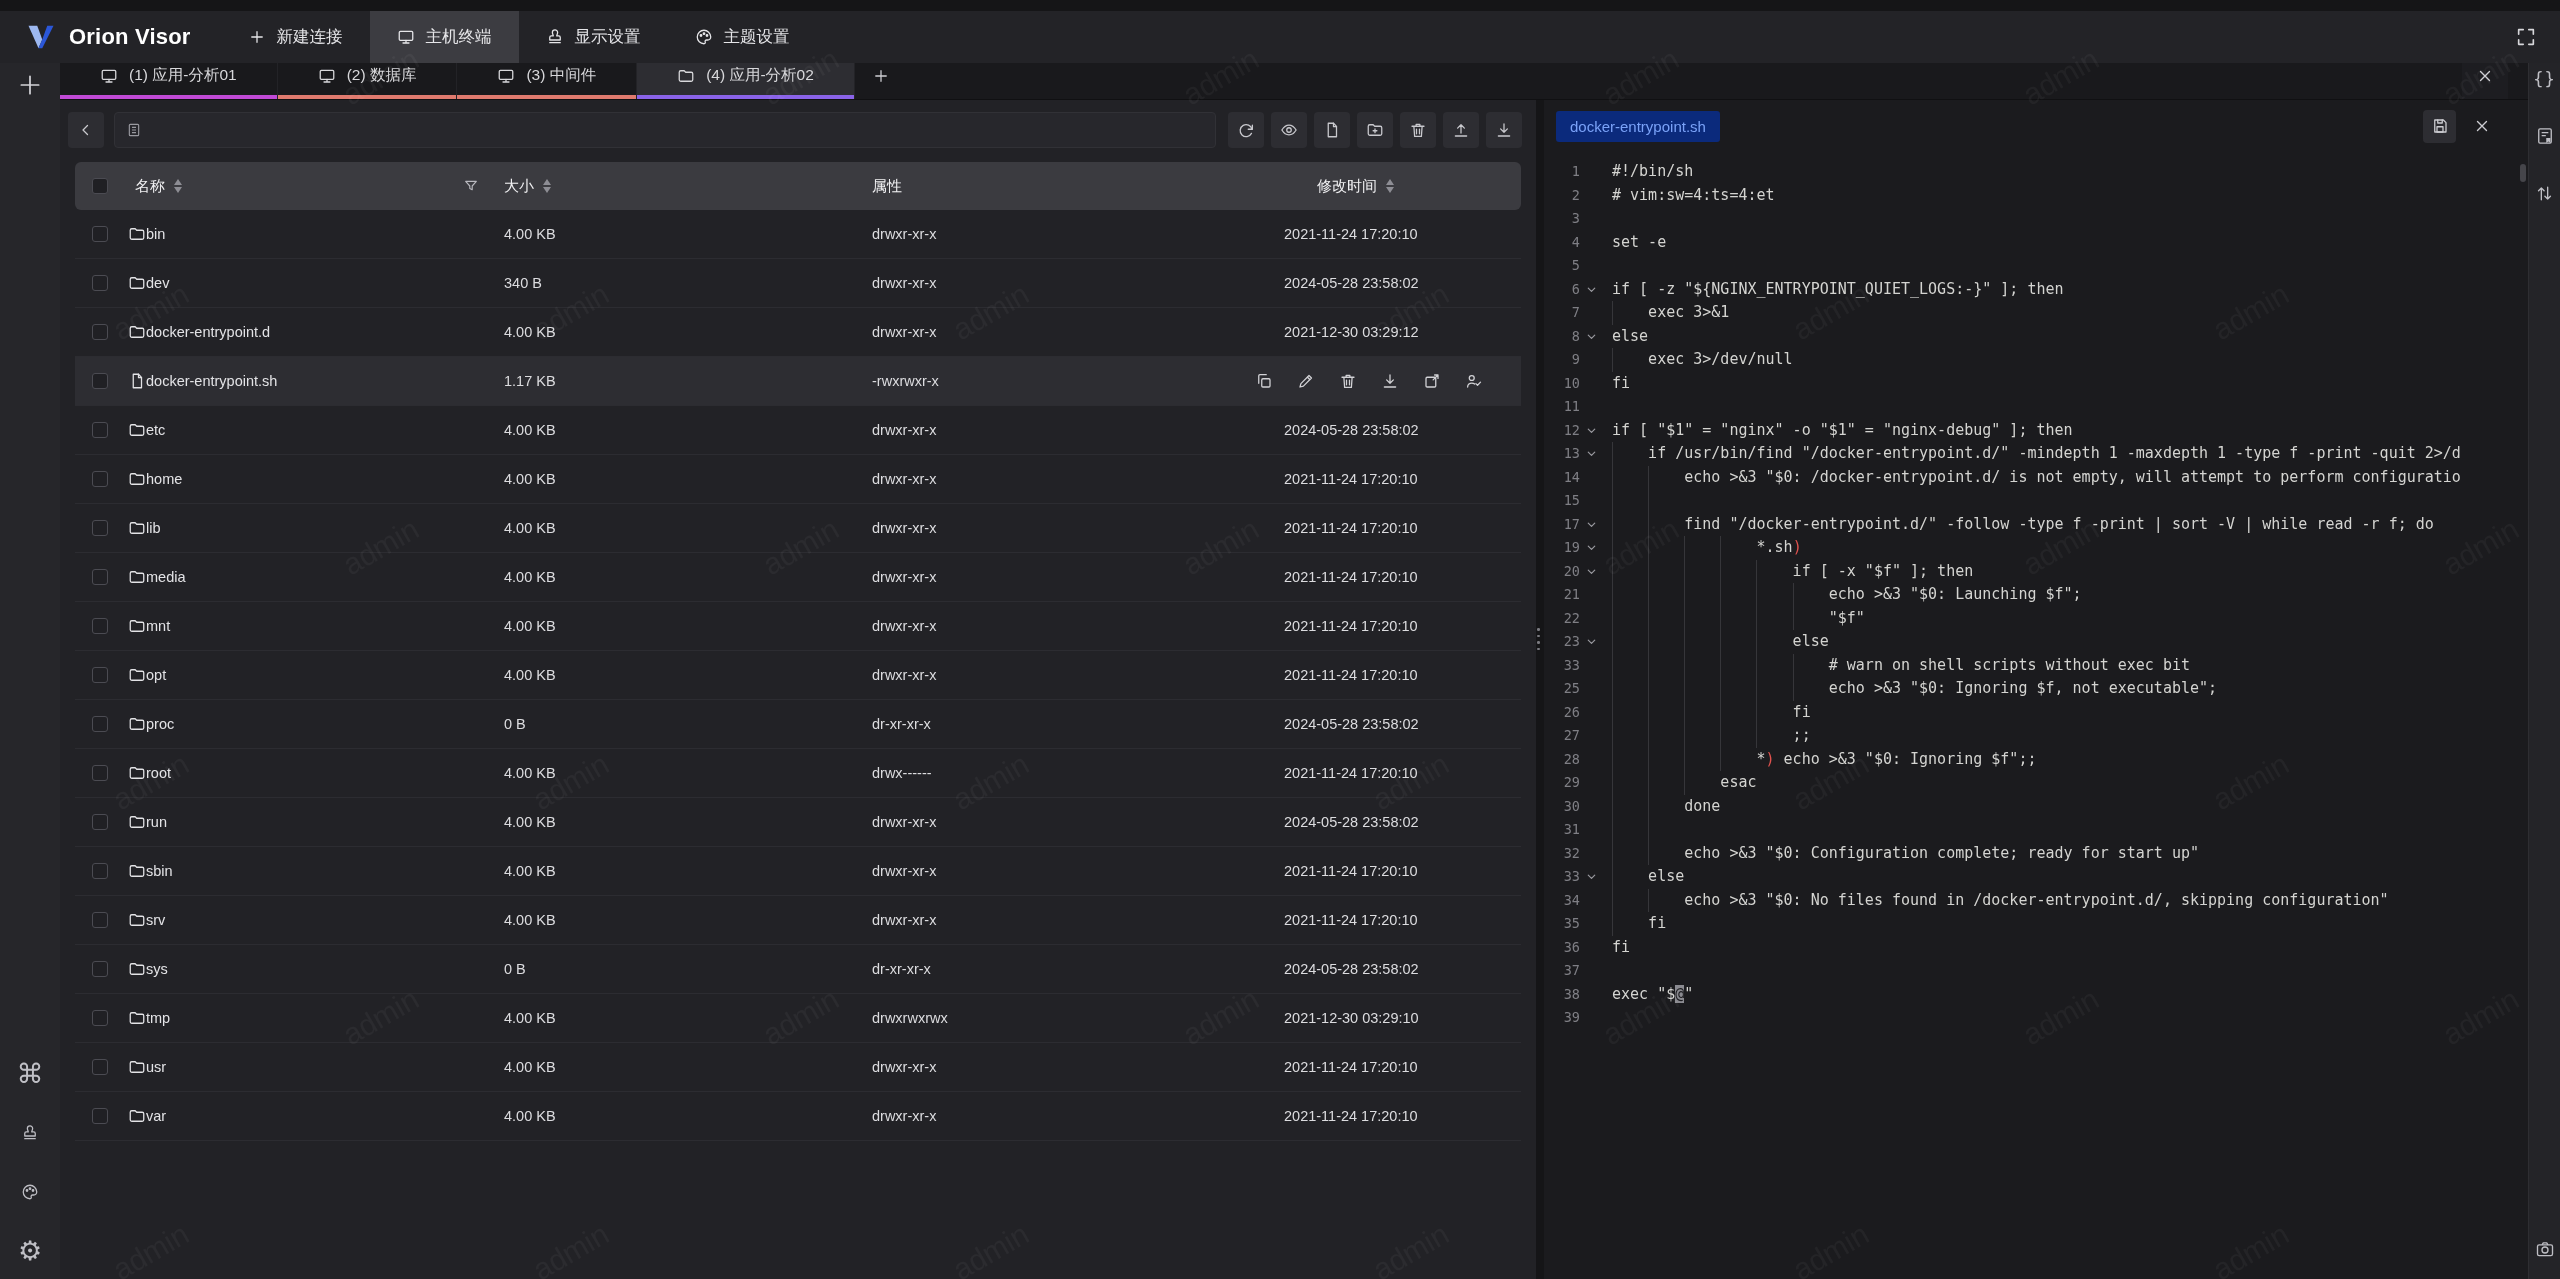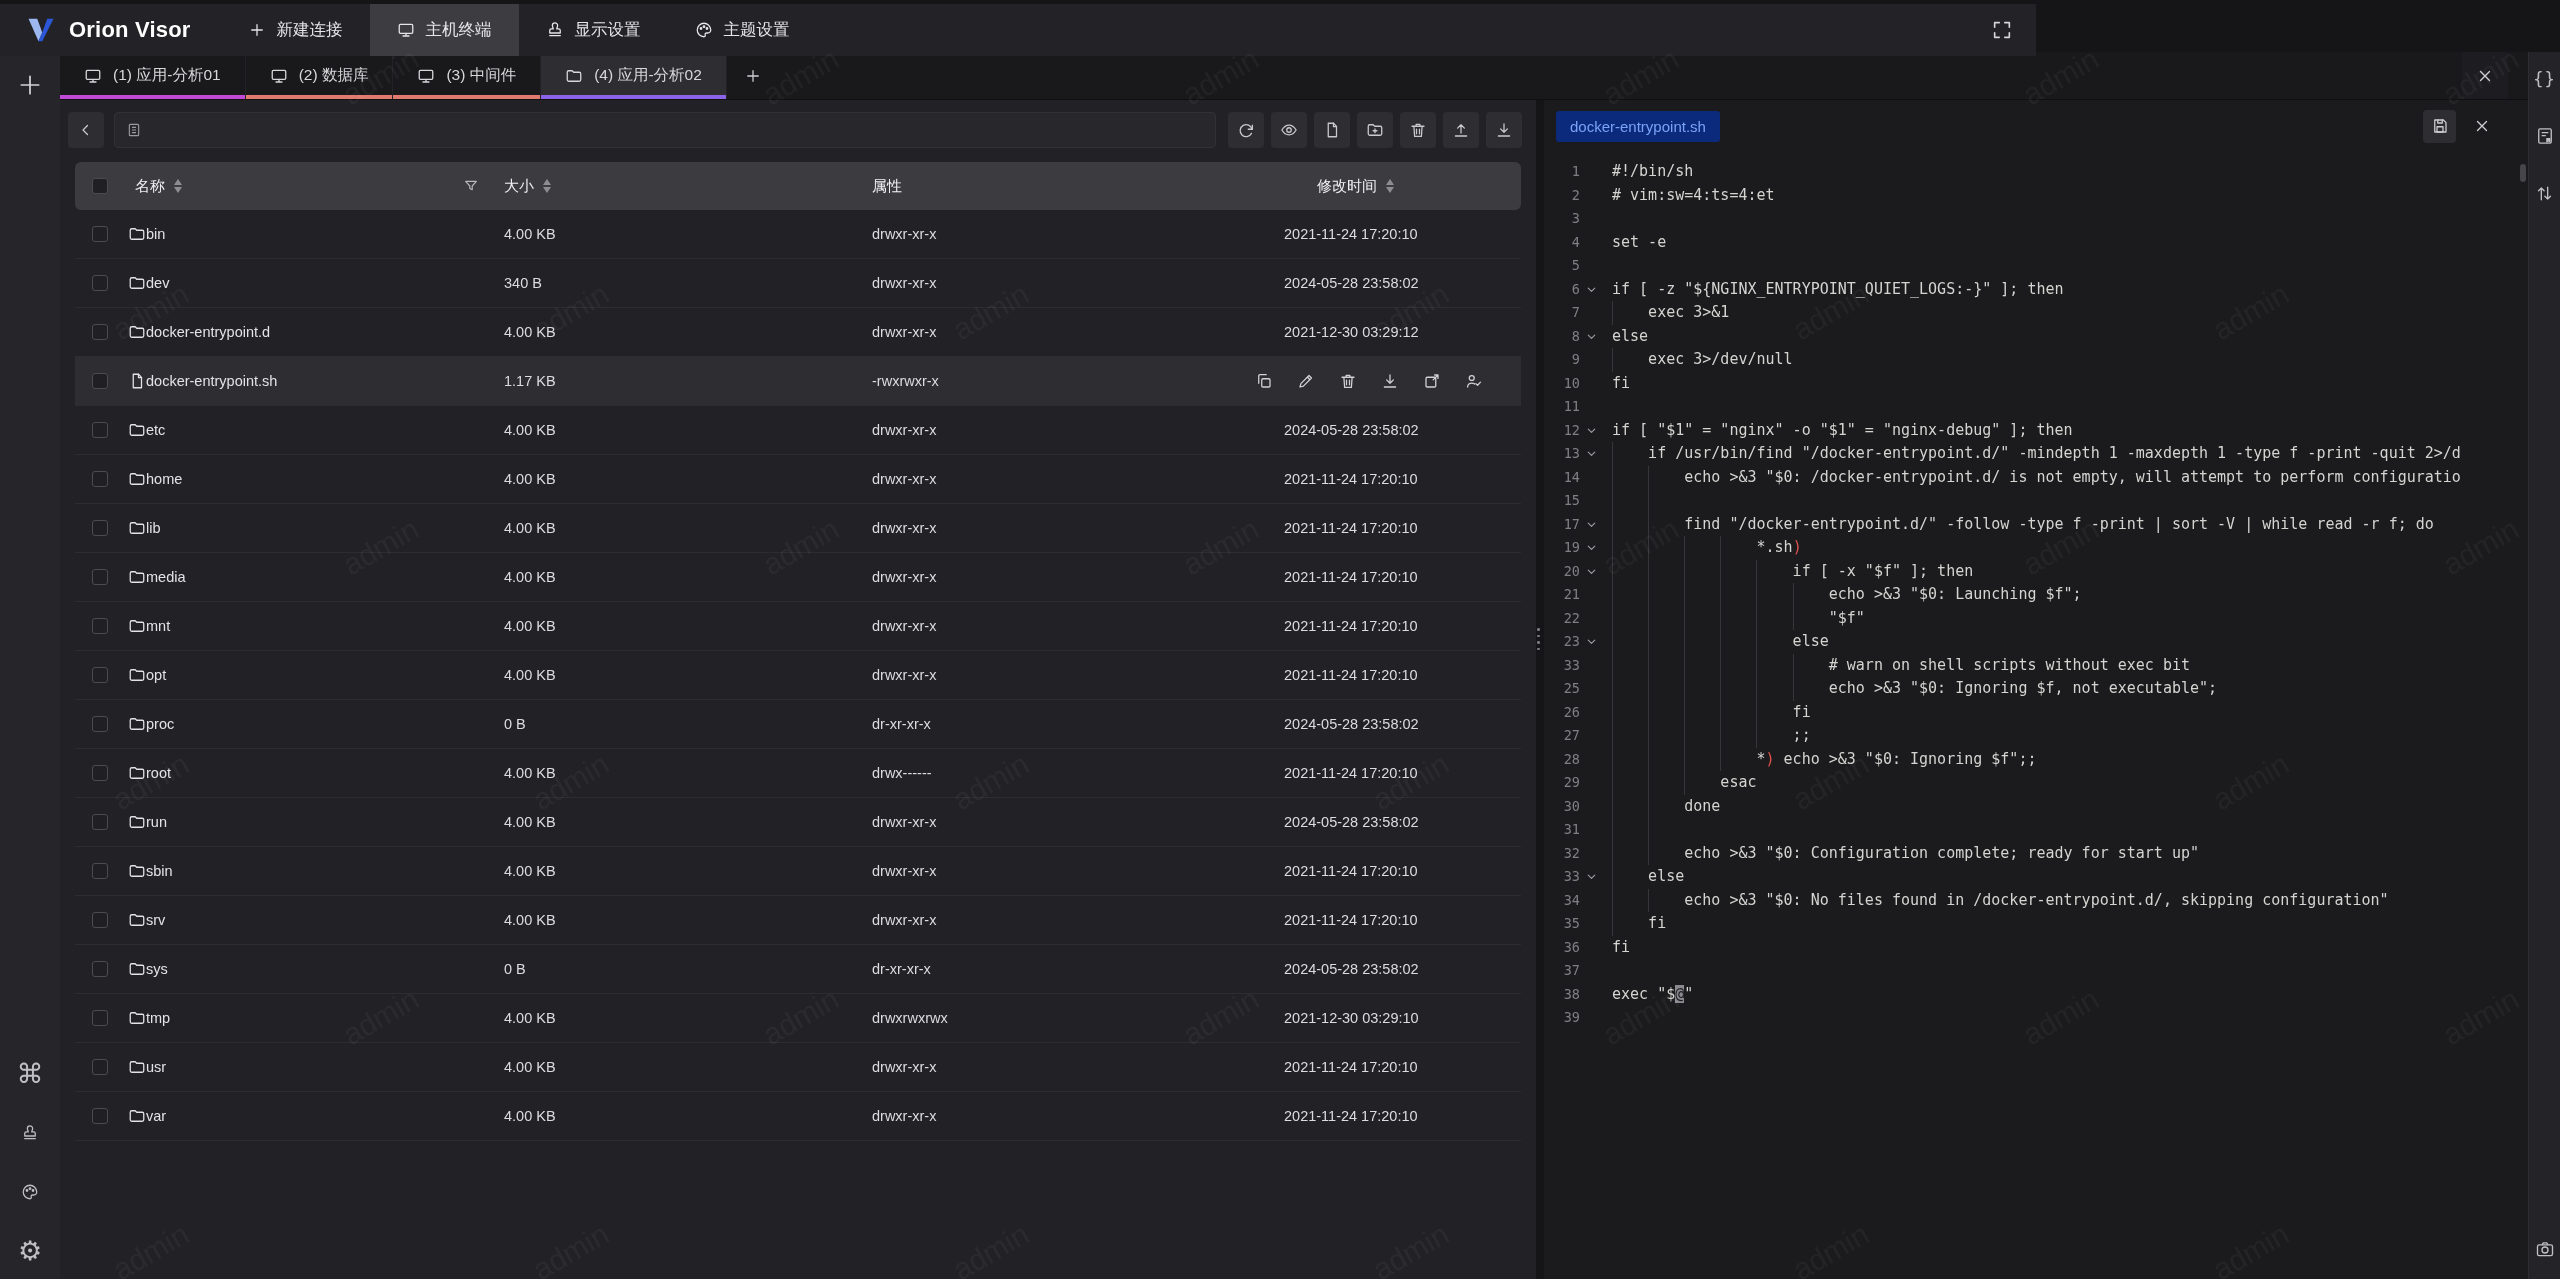--- a/index.html
+++ b/index.html
@@ -1,31 +1,31 @@
 <!DOCTYPE html>
 <html><head>
 <meta charset="utf-8">
 <style>
 *{margin:0;padding:0;box-sizing:border-box}
 html,body{width:2560px;height:1279px;overflow:hidden}
 body{background:#151517;font-family:"Liberation Sans",sans-serif;color:#d9d9dc;position:relative}
 .ic{display:inline-flex;align-items:center;justify-content:center;line-height:0}
 .ic svg{display:block}
 
-#navbar{position:absolute;left:0;top:4px;width:2036px;height:52px;background:#232327;display:flex;align-items:center;z-index:5}
+#navbar{position:absolute;left:0;top:11px;width:2560px;height:52px;background:#232327;display:flex;align-items:center;z-index:5}
 .brand{display:flex;align-items:center;gap:13px;padding:0 30px 0 26px;cursor:pointer}
 .brand-name{font-size:22px;font-weight:bold;color:#fff;letter-spacing:.2px}
 #nav-menu{display:flex;height:100%}
 .nav-item{display:flex;align-items:center;gap:11px;padding:0 27px;font-size:16.5px;color:#e6e6e9;cursor:pointer}
 .nav-item.active{background:#3c3c41}
 .nav-right{margin-left:auto;margin-right:14px}
 .nav-btn{width:40px;height:40px;display:flex;align-items:center;justify-content:center;cursor:pointer;color:#d6d6da}
 
 #tabbar{position:absolute;left:60px;top:52px;right:0;height:48px;background:#19191c;display:flex;align-items:stretch;border-bottom:1px solid #101012;z-index:4}
-.tab{position:relative;display:flex;align-items:center;gap:11px;padding:0 24px;font-size:15.5px;color:#d8d8db;cursor:pointer;border-right:1px solid #232327}
+.tab{position:relative;display:flex;align-items:center;gap:11px;padding:0 40px;font-size:15.5px;color:#d8d8db;cursor:pointer;border-right:1px solid #232327}
 .tab.active{background:#2d2d32}
 .tab-underline{position:absolute;left:0;right:0;bottom:0;height:4px}
 .tab-add{width:52px;display:flex;align-items:center;justify-content:center;cursor:pointer;color:#cfcfd4}
 .tab-close{position:absolute;right:52px;top:0;height:47px;width:46px;display:flex;align-items:center;justify-content:center;cursor:pointer;color:#cfcfd4;background:#1d1d21}
 
 #left-sidebar{position:absolute;left:0;top:52px;width:60px;bottom:0;background:#26262a;display:flex;flex-direction:column;align-items:center;z-index:4}
 #sidebar-add{margin-top:13px;width:40px;height:40px;display:flex;align-items:center;justify-content:center;cursor:pointer;color:#d3d3d8}
 .sidebar-bottom{margin-top:auto;display:flex;flex-direction:column;align-items:center;gap:29px;padding-bottom:13px}
 .side-ic{width:30px;height:30px;display:flex;align-items:center;justify-content:center;cursor:pointer;color:#bfbfc5}
 .uni{font-size:26px;line-height:1;color:#bfbfc5}

